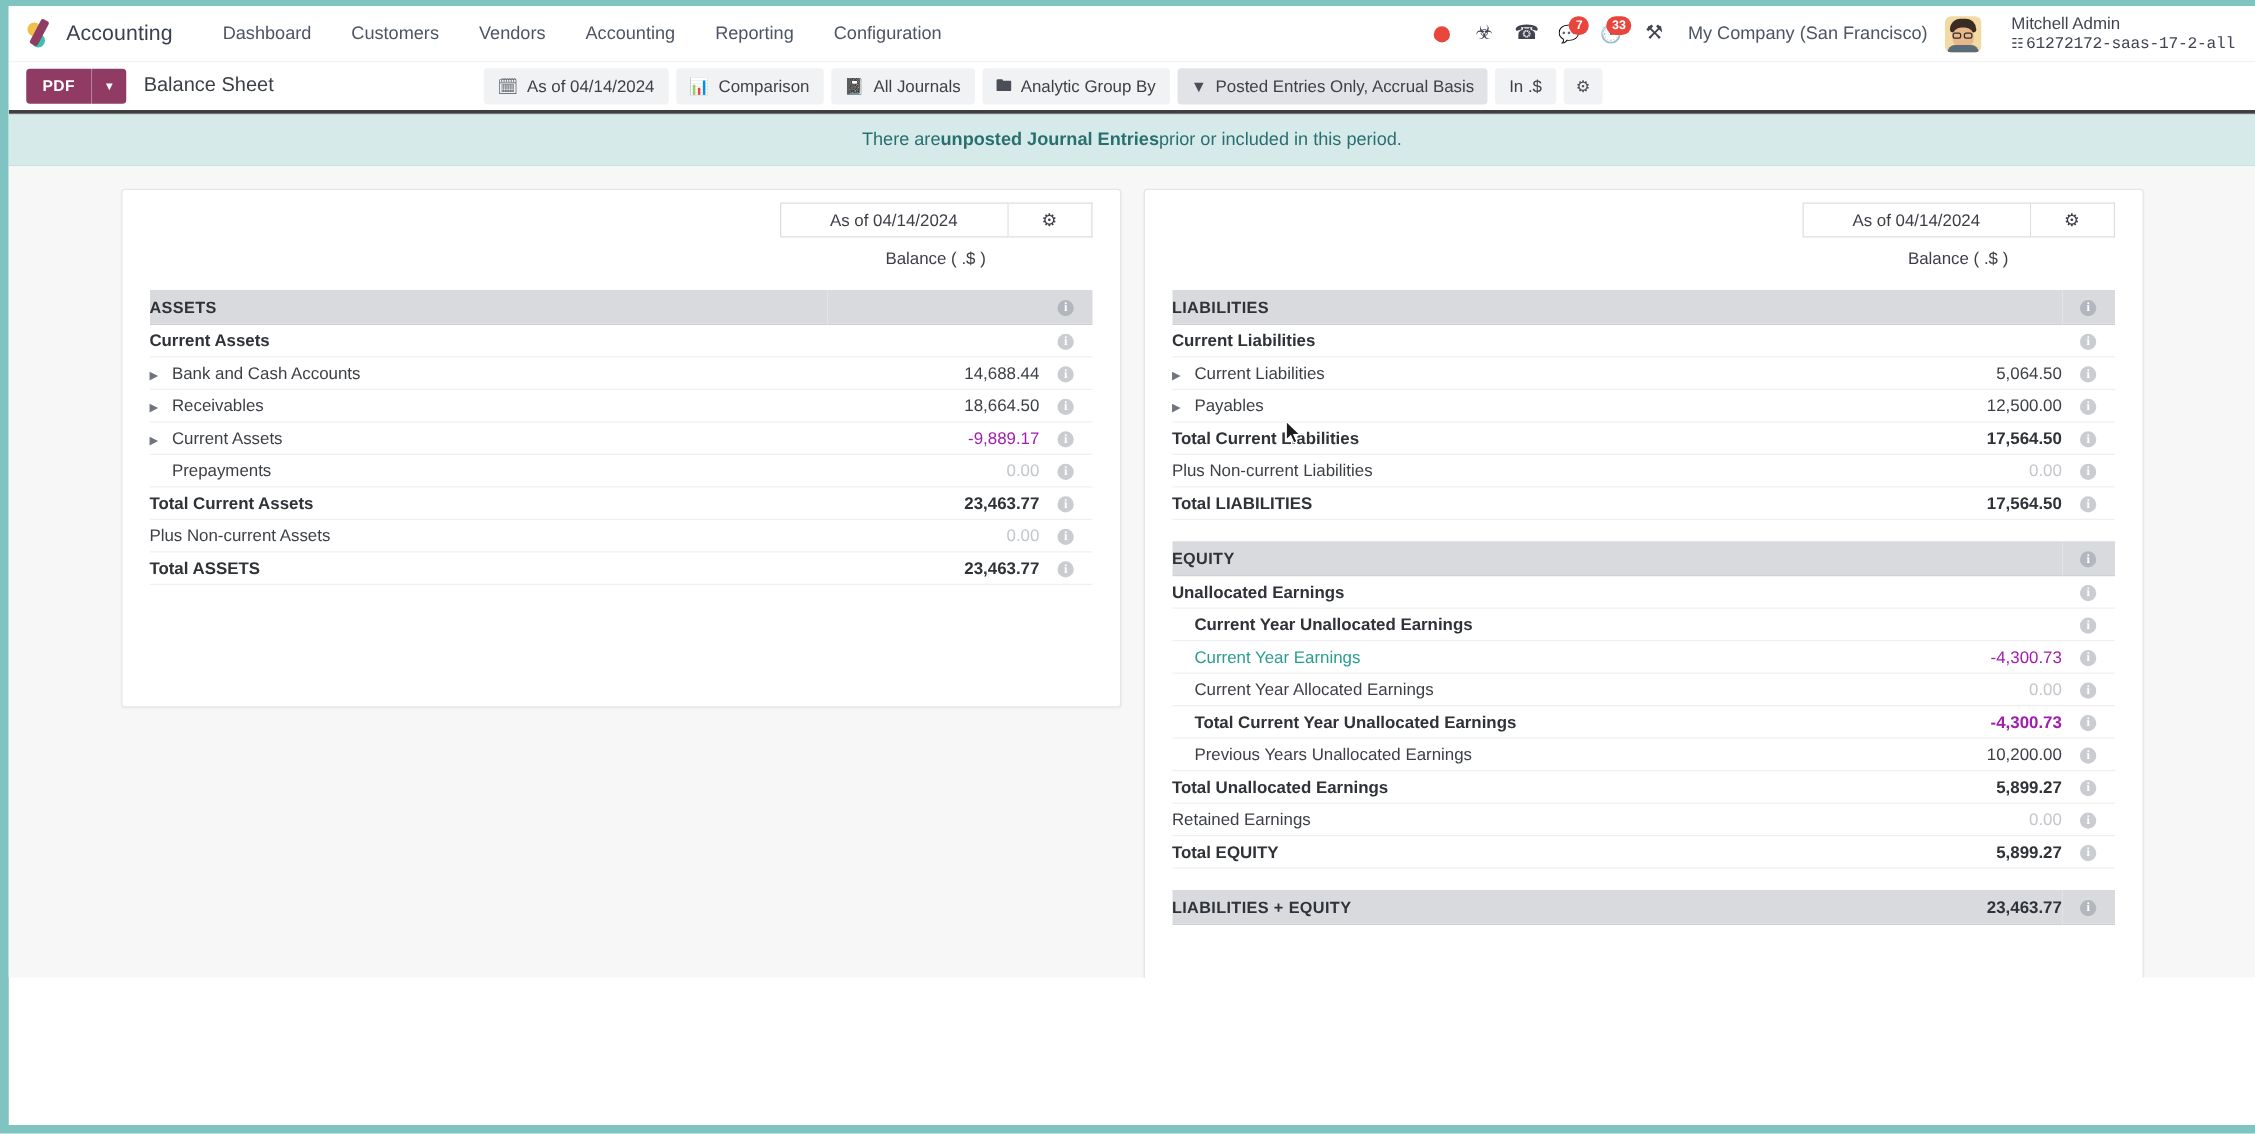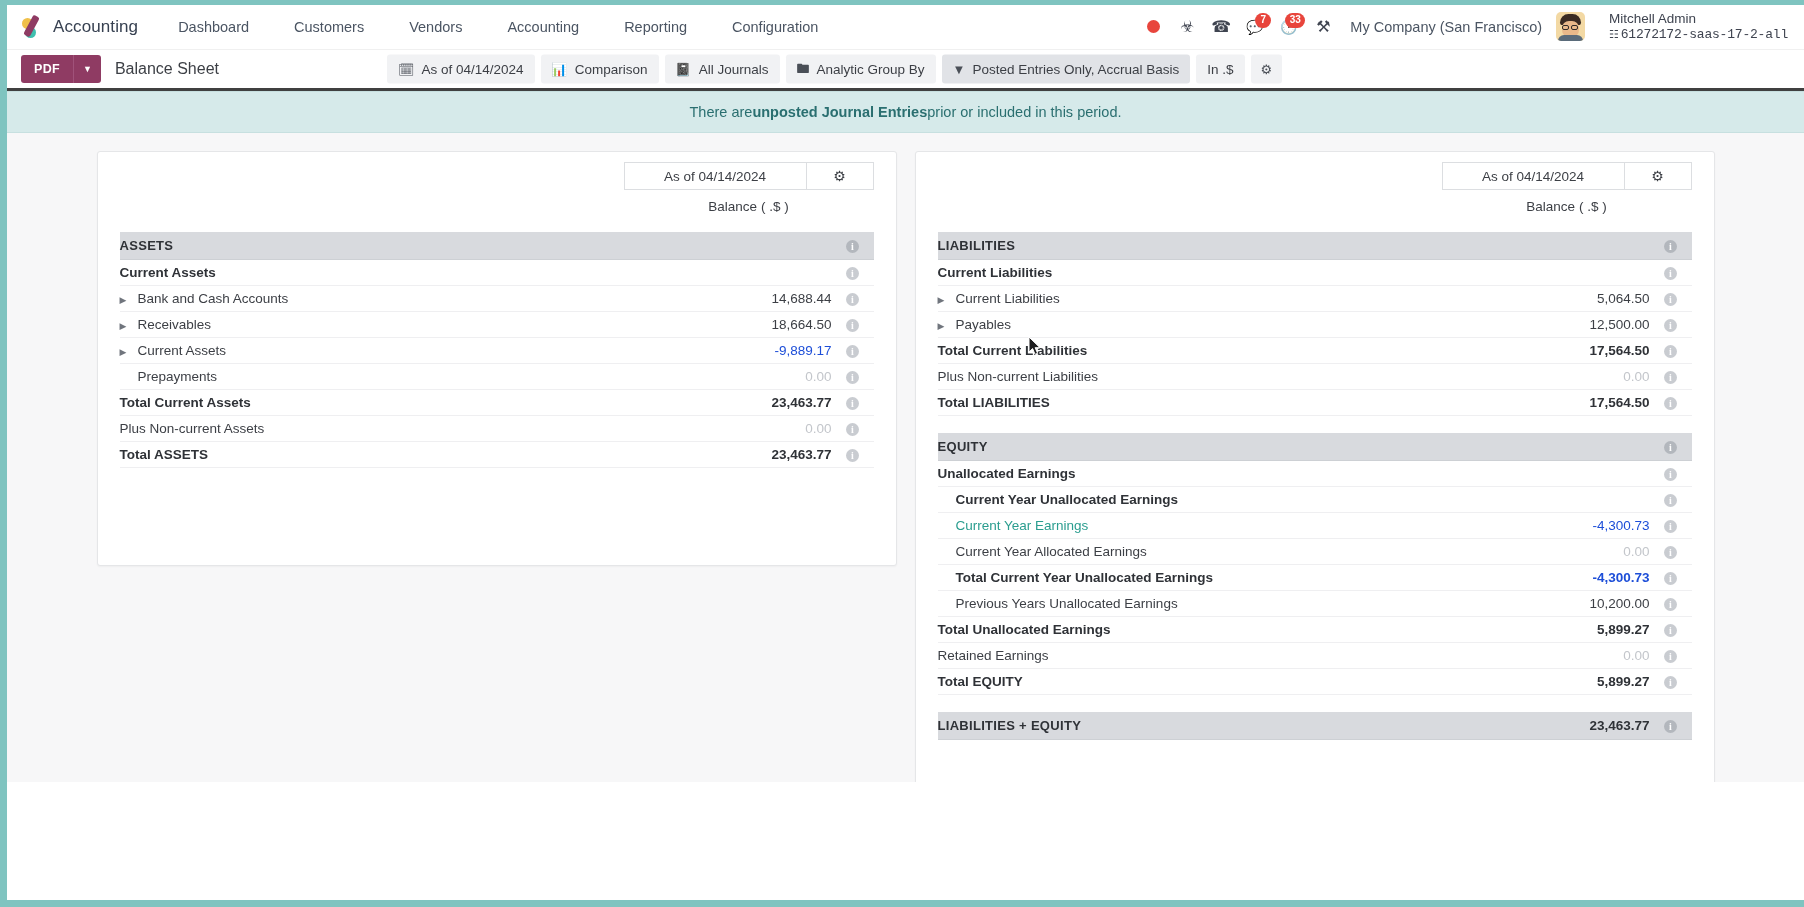--- a/index.html
+++ b/index.html
@@ -63,21 +63,21 @@
     position: absolute; left: 3px; top: 3px; width: 11px; height: 11px;
     background: #f0c04a; border-radius: 50%;
   }
   .brand-logo .bar3 {
     position: absolute; left: 6px; top: 12px; width: 11px; height: 11px;
     background: #3fbfae; border-radius: 50%;
   }
   .brand-name {
     font-size: 17px; color: #374151; letter-spacing: .1px;
   }
-  .nav-links { display: flex; align-items: flex-start; gap: 17px; }
+  .nav-links { display: flex; align-items: flex-start; gap: 4px; }
   .nav-link {
     font-size: 14.5px; color: #4b5563; padding: 6px 14px;
     cursor: pointer; white-space: nowrap;
   }
 
   .nav-right {
     margin-left: auto; display: flex; align-items: center; gap: 0;
   }
   .sys-icon {
     position: relative; width: 34px; height: 30px;
@@ -241,21 +241,21 @@
     display: inline-block; width: 14px; color: #70757d; font-size: 9px;
     margin-right: 4px;
   }
   .caret.empty { color: transparent; }
   .ind0 { padding-left: 18px; }
   .ind1 { padding-left: 34px; }
   .ind2 { padding-left: 50px; }
   .ind3 { padding-left: 68px; }
   .bold { font-weight: 700; color: #2f3237; }
   .muted { color: #c3c6cb; }
-  .neg { color: #1d4ed8; }
+  .neg { color: #a21caf; }
   .link-teal { color: #2a9d8f; cursor: pointer; }
   .sec-title { font-weight: 700; font-size: 13px; color: #2f3237; letter-spacing: .3px; text-align: right; }
   .cursor-arrow {
     position: absolute; left: 1021px; top: 203px; pointer-events: none;
   }
 </style>
 </head>
 <body>
 
 <div class="app-frame">

